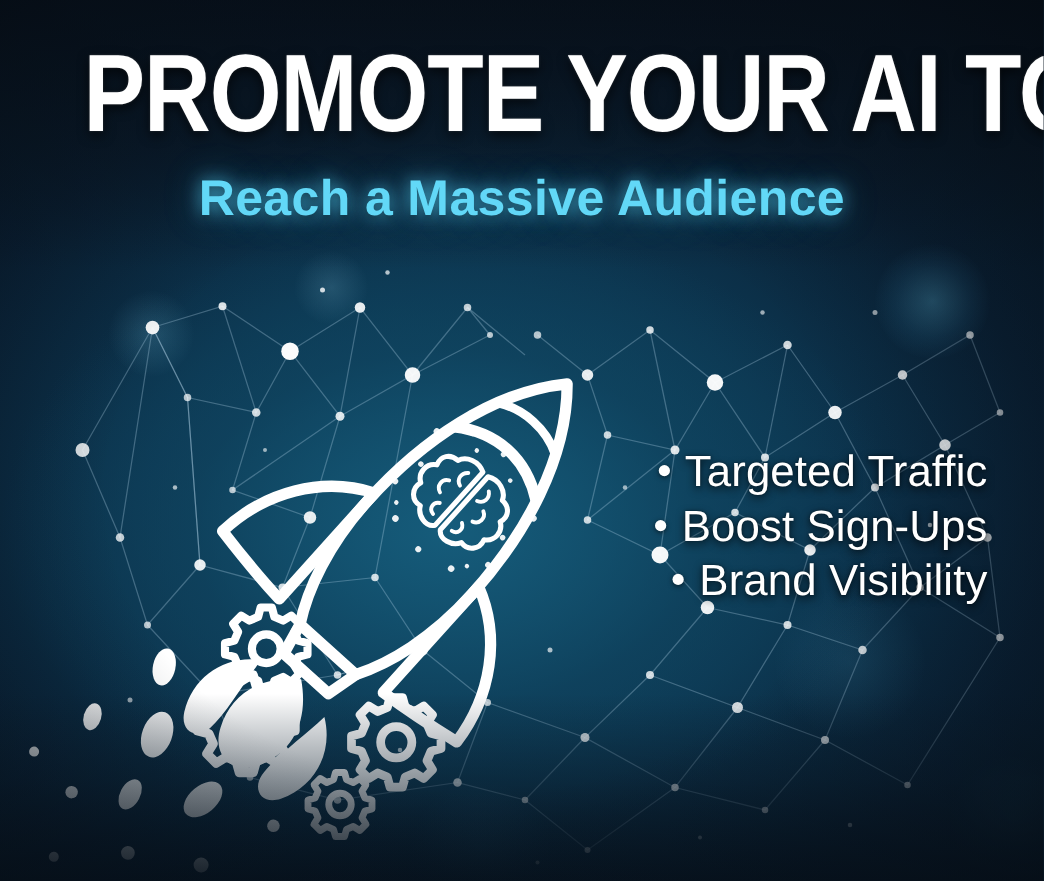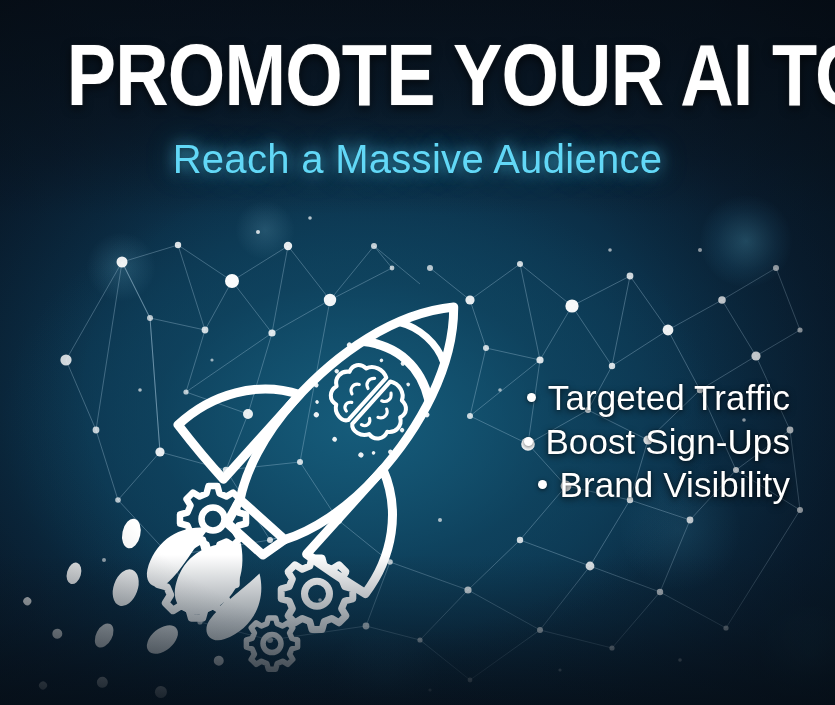--- a/index.html
+++ b/index.html
@@ -51,31 +51,30 @@
     transform-origin:50% 50%;
     white-space:nowrap;
     text-shadow:0 3px 10px rgba(0,0,0,0.65), 0 0 2px rgba(255,255,255,0.25);
   }
   .subtitle {
     position:absolute; left:0; top:136px; width:835px;
     text-align:center;
     color:#62d8f7;
     font-size:40px;
     line-height:46px;
-    font-weight:400;
+    font-weight:700;
     letter-spacing:0.3px;
     white-space:nowrap;
     text-shadow:0 0 14px rgba(86,208,244,0.75), 0 0 30px rgba(60,170,220,0.45), 0 2px 4px rgba(0,0,0,0.45);
   }
 
   
   .bullets {
     position:absolute; right:45px; top:356px;
     text-align:right;
-    margin-top:20px;
   }
   .bullet-row {
     color:#ffffff;
     font-size:35px;
     line-height:43.5px;
     font-weight:400;
     letter-spacing:0.1px;
     white-space:nowrap;
     text-shadow:0 2px 7px rgba(0,0,0,0.75), 0 0 2px rgba(0,0,0,0.5);
   }

